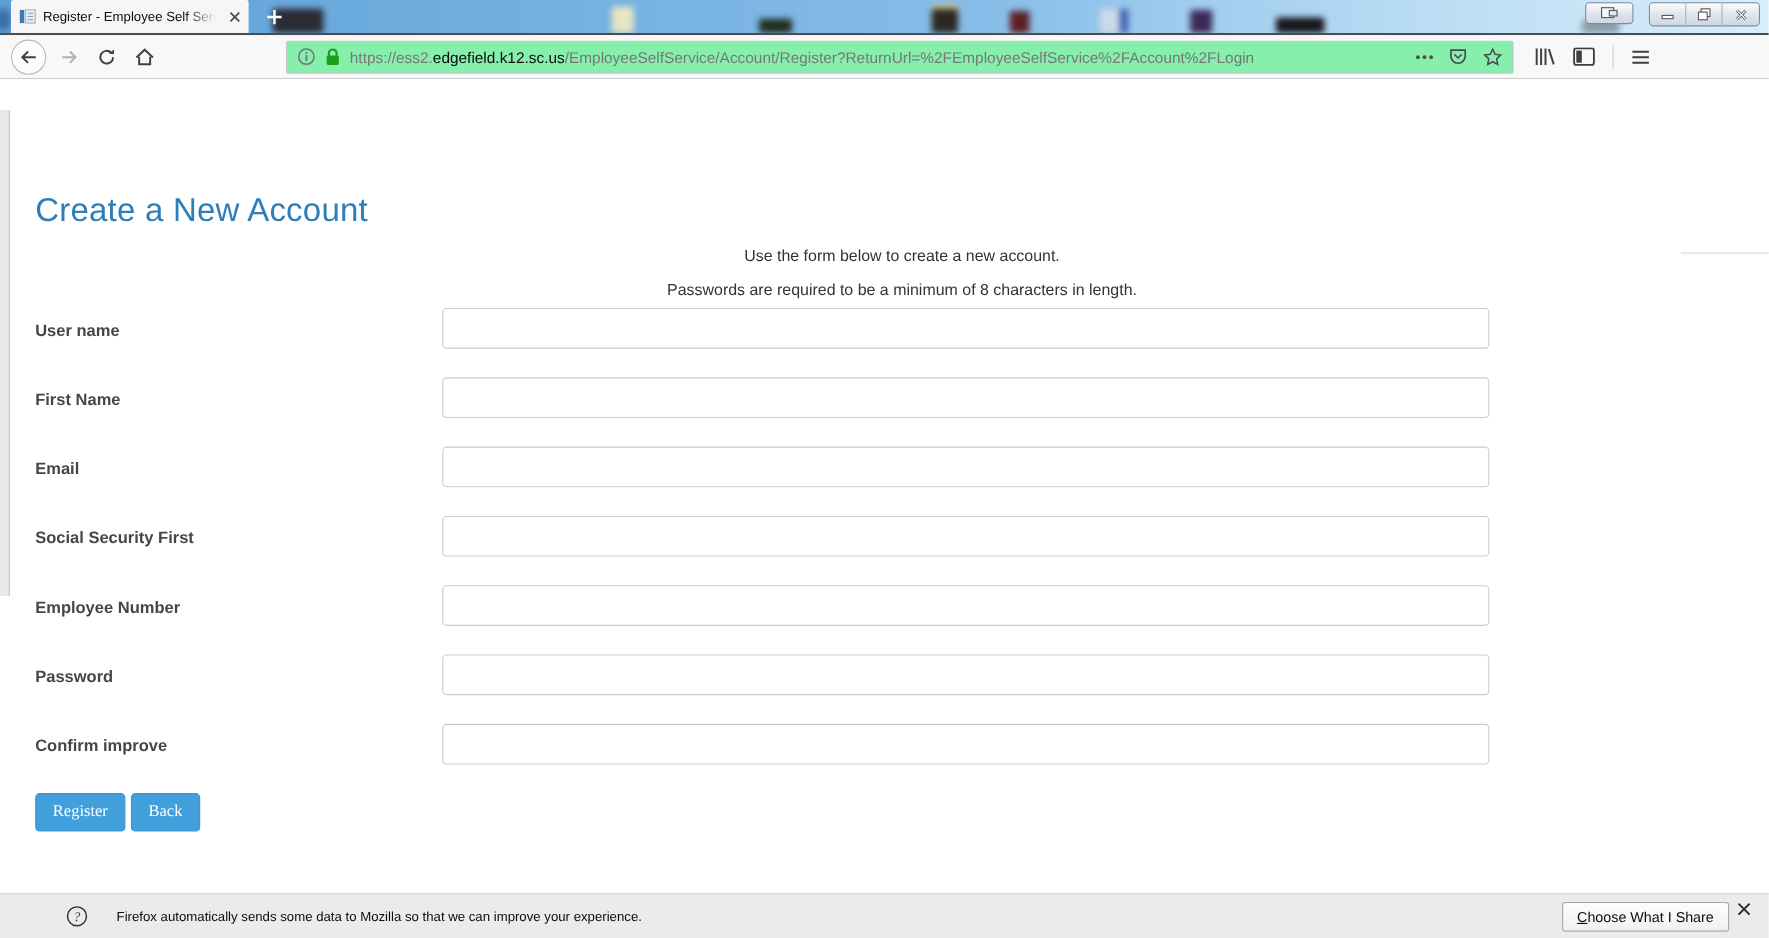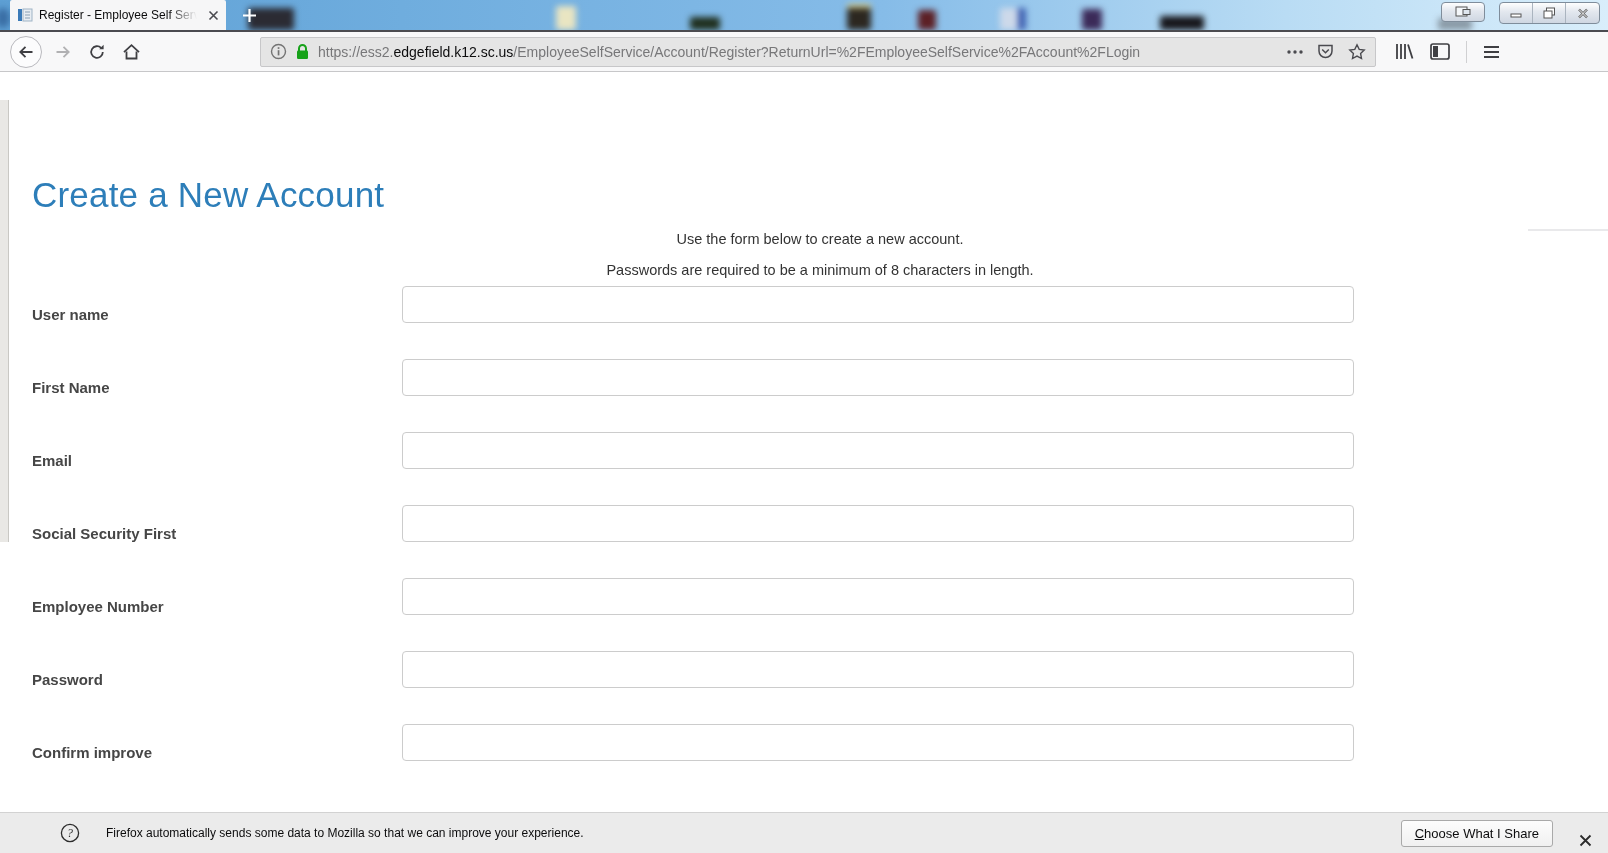--- a/index.html
+++ b/index.html
@@ -26,54 +26,54 @@
   .win-btn:last-child{border-right:none;}
   .win-btn-single{border:1px solid #7f8d9b;border-radius:4px;background:linear-gradient(#fefefe,#e2e7ee 45%,#cfd7e2);
     width:44px;height:20px;display:flex;align-items:center;justify-content:center;}
 
   
   .toolbar{position:absolute;left:0;top:32px;width:1608px;height:40px;background:#f8f8f9;
     border-bottom:1px solid #c7c7c9;display:flex;align-items:center;padding:0 10px;}
   .nav-btn{width:34px;height:32px;display:flex;align-items:center;justify-content:center;}
   .back-circle{width:32px;height:32px;border:1px solid #b9b9be;border-radius:50%;background:#fcfcfd;
     display:flex;align-items:center;justify-content:center;margin-right:4px;}
-  .urlbar{flex:1;height:30px;margin:0 12px 0 112px;background:#e5e5e5;border:1px solid #c7c7c9;border-radius:2px;
+  .urlbar{flex:1;height:30px;margin:0 12px 0 112px;background:#86efac;border:1px solid #c7c7c9;border-radius:2px;
     display:flex;align-items:center;padding:0 9px;max-width:1116px;}
   .url-text{font-size:14px;margin-left:8px;white-space:nowrap;overflow:hidden;flex:1;}
   .url-dim{color:#777779;}
   .url-domain{color:#0c0c0d;}
   .urlbar-right{display:flex;align-items:center;gap:14px;margin-left:10px;}
   .toolbar-right{display:flex;align-items:center;gap:16px;margin-left:6px;margin-right:4px;}
   .v-divider{width:1px;height:22px;background:#d0d0d2;}
 
   
   .content{position:absolute;left:0;top:72px;width:1608px;height:740px;background:#fff;}
   .page-inner{padding:103px 0 0 32px;}
-  .page-title{font-size:35px;font-weight:400;color:#2d7eb9;letter-spacing:.2px;}
+  .page-title{font-size:30px;font-weight:400;color:#2d7eb9;letter-spacing:.2px;}
   .intro{font-size:14.5px;color:#333;margin-top:16px;text-align:center;}
   .intro + .intro{margin-top:15px;}
   .reg-form{margin-top:8px;width:1325px;}
-  .form-row{display:flex;align-items:flex-end;margin-bottom:36px;}
+  .form-row{display:flex;align-items:center;margin-bottom:26px;}
   .form-label{width:370px;font-size:15px;font-weight:bold;color:#464646;padding-top:4px;}
   .form-input{width:952px;height:37px;border:1px solid #ccc;border-radius:4px;background:#fff;
     font-size:15px;padding:0 10px;outline:none;font-family:"Liberation Sans",sans-serif;}
   .btn-row{margin-top:26px;display:flex;gap:5px;}
   .btn{background:#41a0dc;color:#fff;border:1px solid #3795d1;border-radius:4px;font-size:15px;
-    padding:8px 15px;min-width:76px;font-family:Liberation Mono, monospace;cursor:pointer;margin-top:36px;}
+    padding:8px 15px;min-width:76px;font-family:Liberation Serif, serif;cursor:pointer;}
   .btn.small{min-width:54px;}
 
   
   .left-strip{position:absolute;left:0;top:28px;width:9px;height:442px;background:#e9e8e5;border-right:1px solid #c9c8c4;}
   .right-line{position:absolute;left:1528px;top:157px;width:80px;height:2px;background:#e9e9eb;}
 
   
   .notifbar{position:absolute;left:0;bottom:0;width:1608px;height:41px;background:#ebebeb;
     border-top:1px solid #d2d2d2;display:flex;align-items:center;padding:0 16px 0 60px;}
   .notif-text{font-size:12px;color:#0c0c0d;margin-left:26px;}
-  .notif-right{margin-left:auto;display:flex;align-items:flex-end;gap:26px;}
+  .notif-right{margin-left:auto;display:flex;align-items:flex-start;gap:7px;}
   .notif-btn{font-size:13px;color:#0c0c0d;background:linear-gradient(#fdfdfd,#f0f0f0);
     border:1px solid #a9a9a9;border-radius:3px;padding:5px 13px;font-family:"Liberation Sans",sans-serif;cursor:pointer;}
   .notif-btn u{text-decoration:underline;}
   svg{display:block;}
 </style>
 </head>
 <body>
 
 <div class="titlebar">
   <div class="blob" style="left:-4px;top:8px;width:14px;height:20px;background:#3a6ea5;border-radius:50%;"></div>

